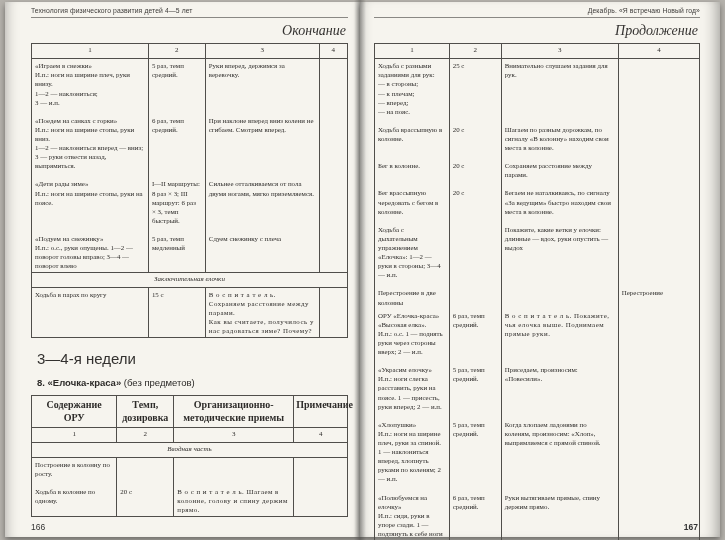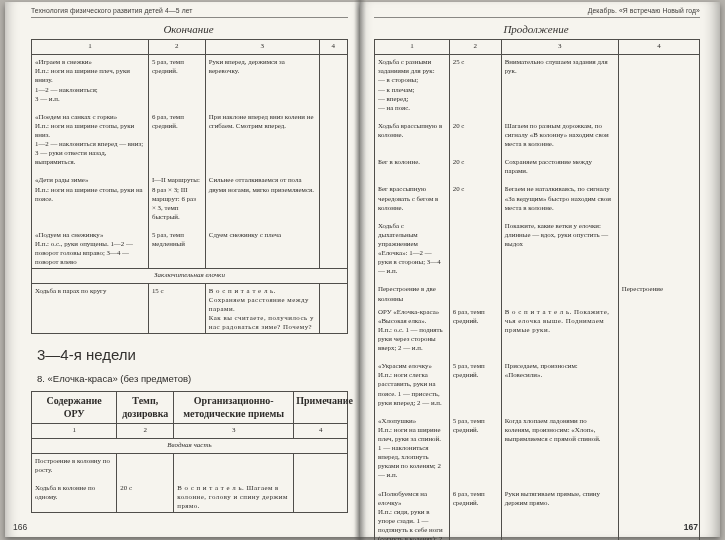--- a/index.html
+++ b/index.html
@@ -5,38 +5,38 @@
   * { margin:0; padding:0; box-sizing:border-box; }
   body { width:725px; height:540px; background:#9d9a95; font-family:"Liberation Serif","DejaVu Serif",serif; overflow:hidden; }
   .spread { position:relative; width:725px; height:540px; background:#b5b2ac; }
   .page { position:absolute; top:2px; height:535px; background:#f6f4ee; color:#2e2c2a; }
   .page-left  { left:5px;  width:355px; box-shadow: inset 12px 0 14px -12px rgba(0,0,0,.35), inset -8px 0 10px -8px rgba(0,0,0,.25), 0 3px 6px rgba(0,0,0,.4); padding:5px 12px 4px 26px; }
   .page-right { left:360px; width:360px; box-shadow: inset 10px 0 12px -9px rgba(0,0,0,.3), inset -14px 0 16px -12px rgba(0,0,0,.4), 0 3px 6px rgba(0,0,0,.4); padding:5px 20px 4px 14px; }
   .gutter { position:absolute; top:0; left:354px; width:12px; height:540px; background:linear-gradient(90deg, rgba(0,0,0,0) 0%, rgba(0,0,0,.28) 50%, rgba(0,0,0,0) 100%); pointer-events:none; }
 
   .running-head { font-family:"Liberation Sans",sans-serif; font-size:6.8px; color:#3c3a38; letter-spacing:.1px; padding-bottom:3px; border-bottom:1px solid #8a8884; }
   .running-head.right { text-align:right; }
-  .continuation { text-align:center; font-style:italic; font-size:11px; color:#343230; margin:5px 2px 4px 0; }
+  .continuation { text-align:right; font-style:italic; font-size:14px; color:#343230; margin:5px 2px 4px 0; }
 
   table { width:100%; border-collapse:collapse; border:1.2px solid #504e4a; table-layout:fixed; }
   td { border-left:1px solid #504e4a; vertical-align:top; font-size:6.9px; line-height:1.32; padding:2px 4px 7px 3px; white-space:pre-line; }
   td:first-child { border-left:none; }
   tr.nums td { text-align:center; padding:2px 2px 3px 2px; border-bottom:1px solid #504e4a; font-size:7px; white-space:normal; }
   tr.head td { font-weight:bold; text-align:center; padding:3px 2px; border-bottom:1px solid #504e4a; font-size:10px; line-height:1.25; white-space:pre-line; }
   tr.section td { text-align:center; font-style:italic; padding:2px; font-size:7px; white-space:normal; }
   tr.rule-t td { border-top:1px solid #504e4a; }
   tr.rule-b td { border-bottom:1px solid #504e4a; }
   tr.tight td { padding-bottom:2px; }
   .spaced-name { letter-spacing:.5px; }
 
   .week-heading { font-family:"Liberation Sans",sans-serif; font-size:15px; color:#33312f; margin:12px 0 0 6px; }
   .lesson-heading { font-family:"Liberation Sans",sans-serif; font-size:9.5px; color:#2c2a28; margin:10px 0 7px 6px; }
-  .lesson-heading .num-title { font-weight:normal; }
+  .lesson-heading .num-title { font-weight:bold; }
   .page-number { position:absolute; bottom:5px; font-family:"Liberation Sans",sans-serif; font-size:8.5px; color:#333; }
-  .page-number.left { left:8px; } .page-number.right { right:22px;font-weight:bold; }
+  .page-number.left { left:26px; } .page-number.right { right:22px;font-weight:bold; }
 
   .t-margin { margin-top:2px; }
 </style>
 </head>
 <body>
 
 <div class="spread">
 
   <div class="page page-left">
     <div class="running-head">Технология физического развития детей 4—5 лет</div>

